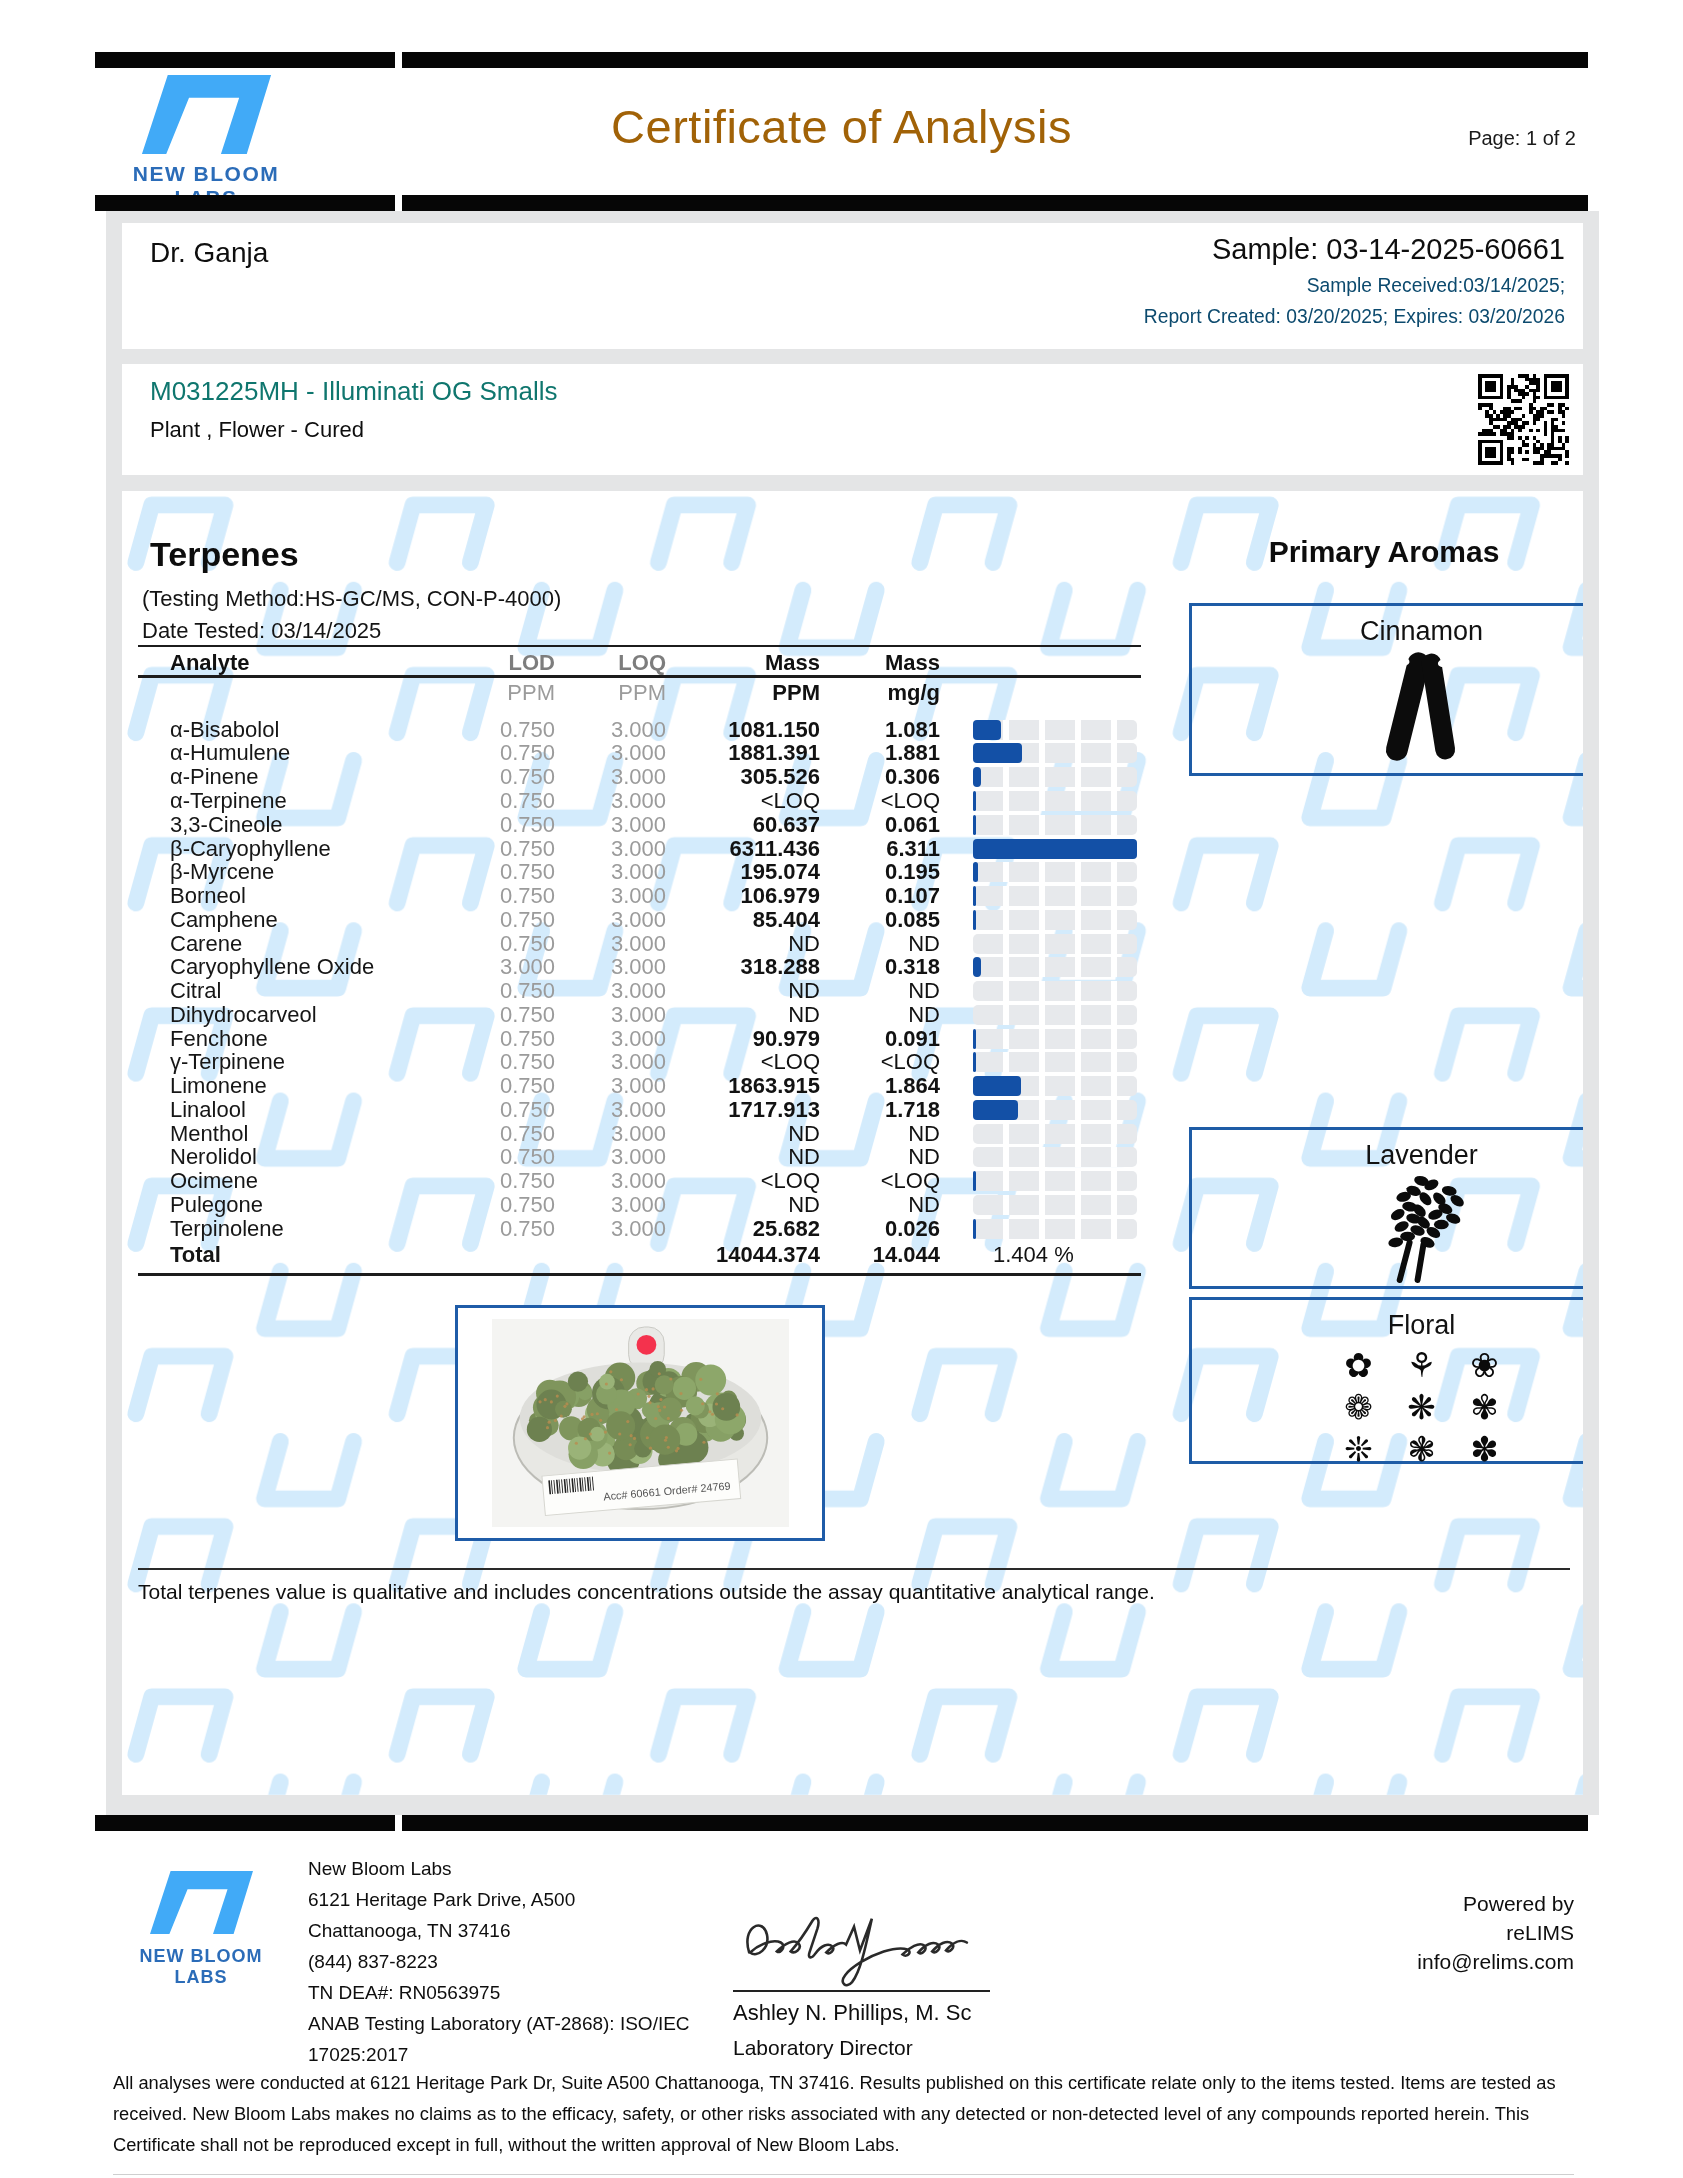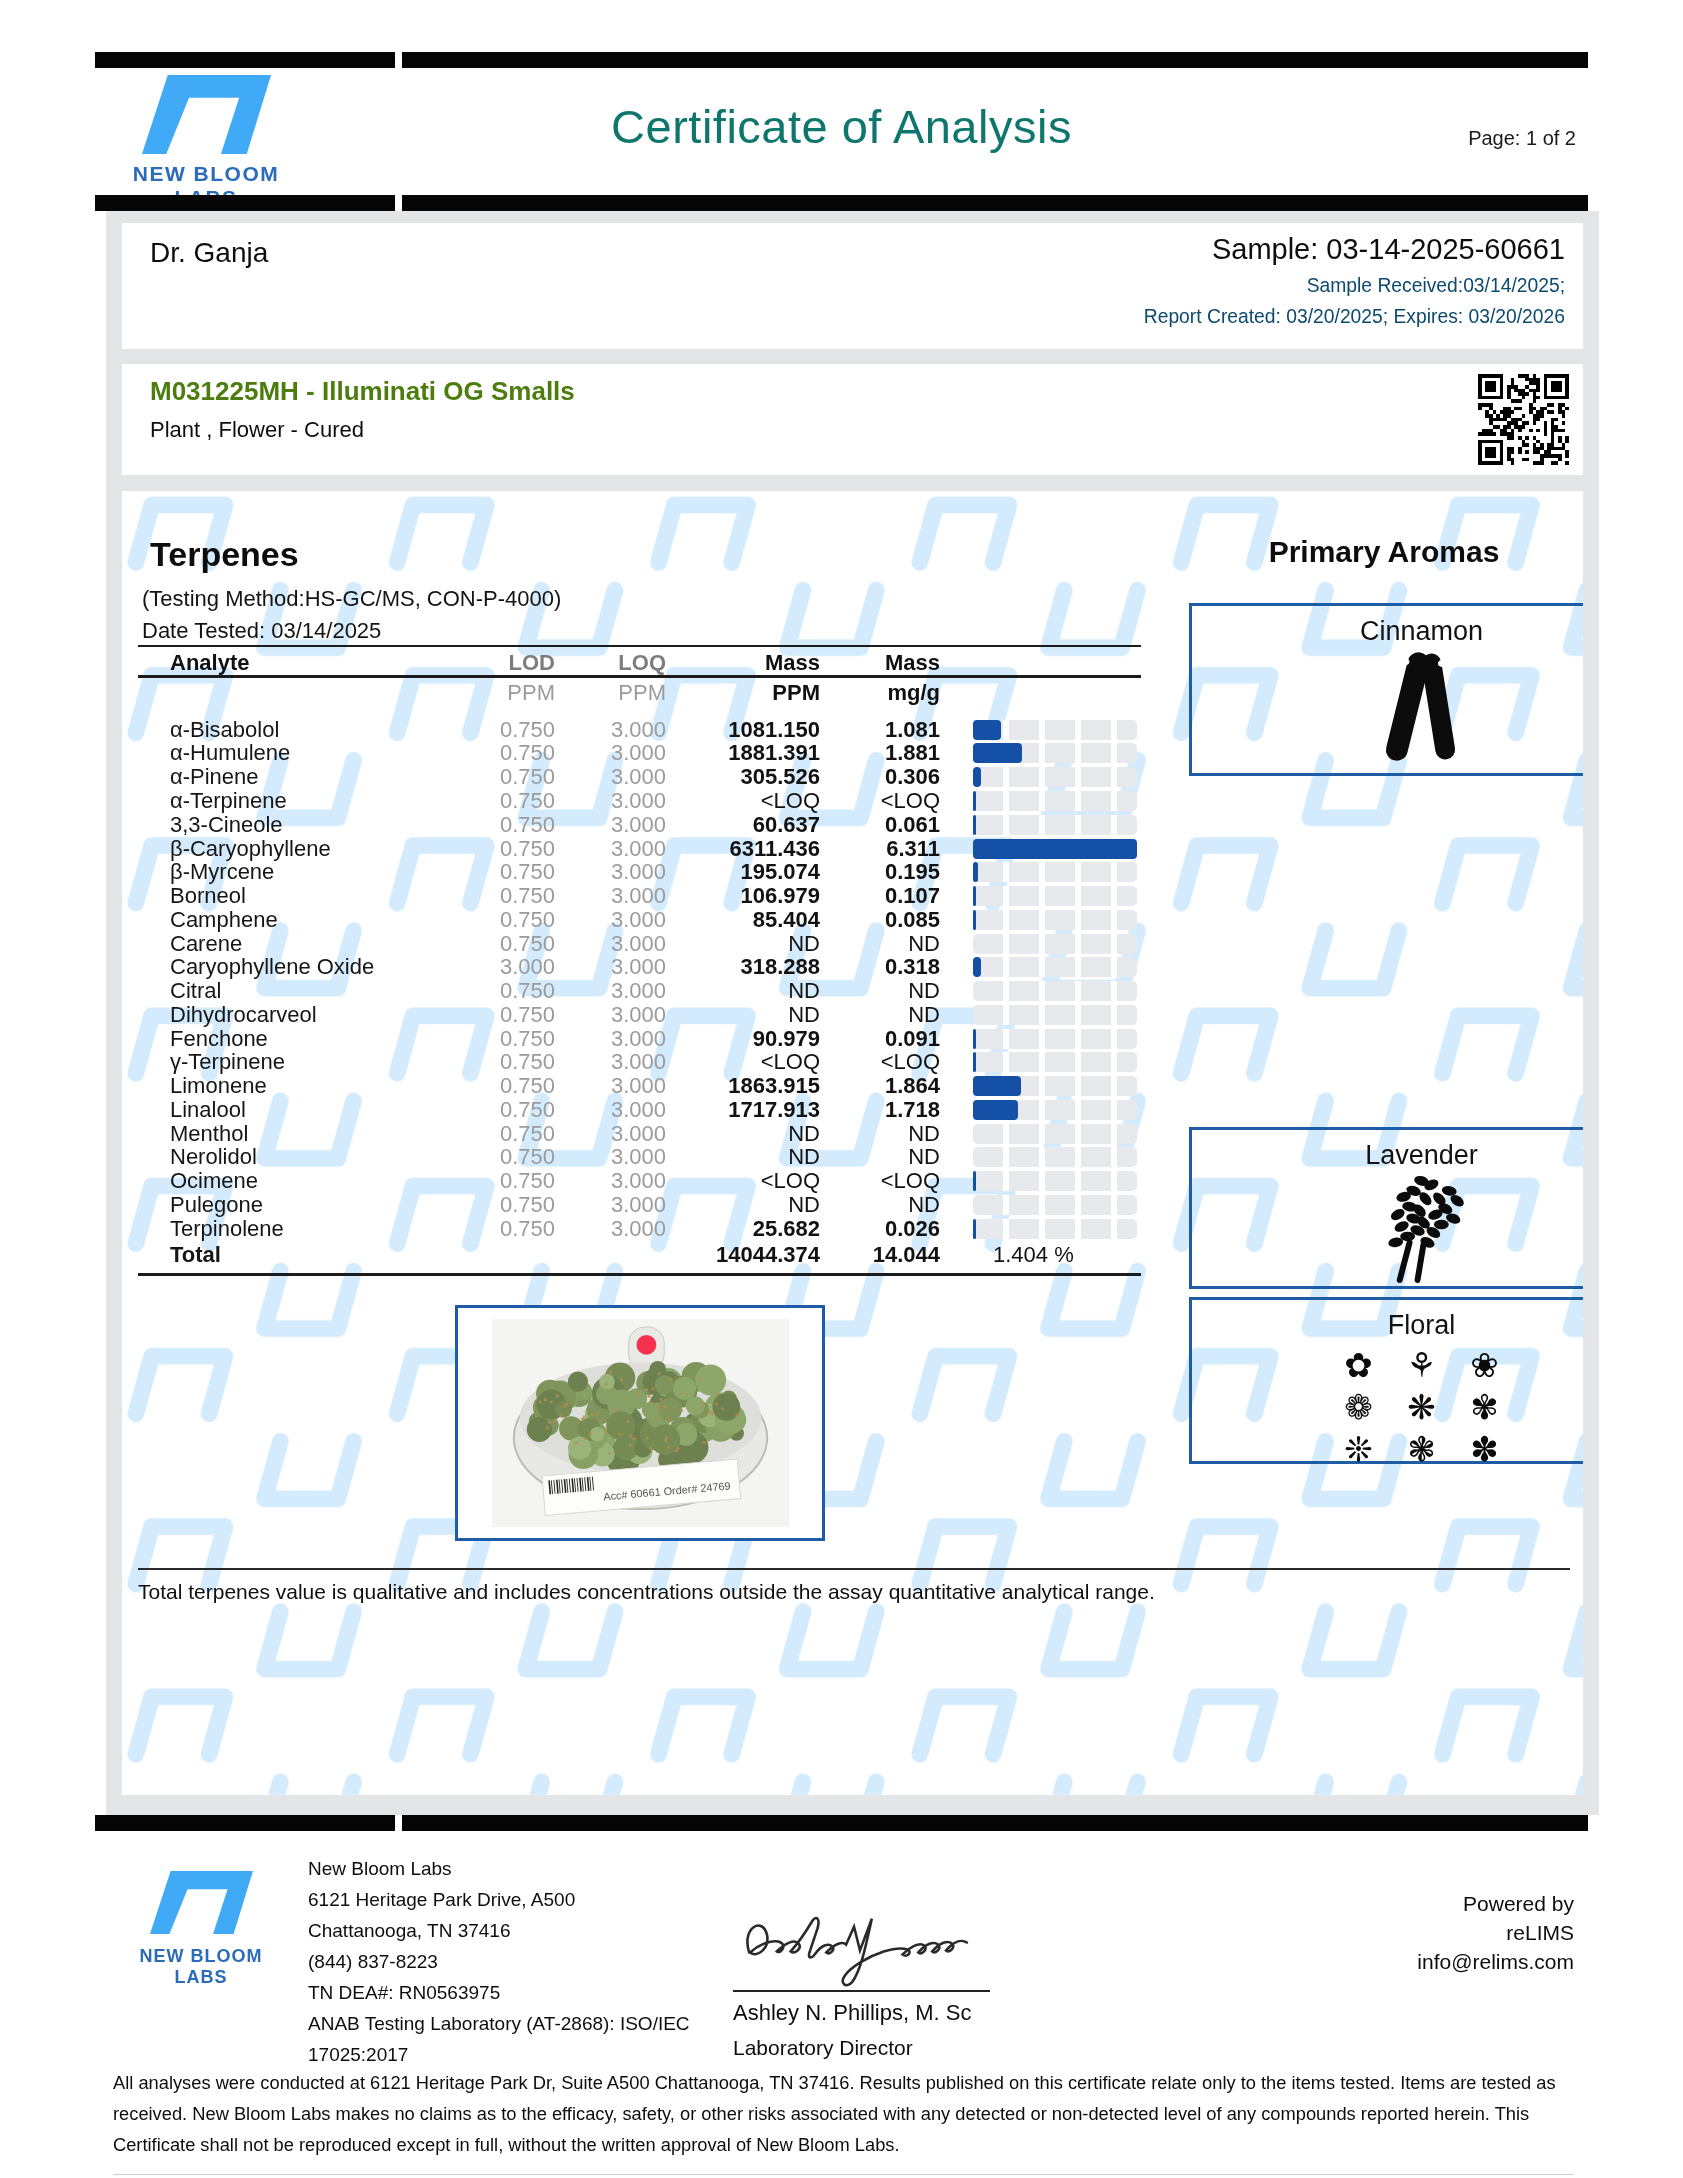--- a/index.html
+++ b/index.html
@@ -11,33 +11,33 @@
 
   
   .blackbar{position:absolute;left:95px;width:1493px;height:16px;display:flex;gap:7px;}
   .blackbar .seg1{width:300px;background:#060606;}
   .blackbar .seg2{flex:1;background:#060606;}
 
   
   .logo-block{position:absolute;left:117px;top:75px;width:178px;text-align:center;}
   .logo-mark{display:block;margin:0 auto;}
   .logo-text{display:block;margin-top:8px;font-size:21px;font-weight:700;letter-spacing:1.5px;color:#2b6cb8;}
-  .coa-title{position:absolute;left:0;top:99px;width:1683px;text-align:center;font-size:47px;font-weight:400;color:#0f766e;letter-spacing:0.5px;}
+  .coa-title{position:absolute;left:0;top:99px;width:1683px;text-align:center;font-size:47px;font-weight:400;color:#a16207;letter-spacing:0.5px;}
   .page-label{position:absolute;right:107px;top:127px;font-size:20px;color:#1a1a1a;}
 
   
   .gray-wrap{position:absolute;left:106px;top:211px;width:1493px;height:1604px;background:#e4e5e6;box-sizing:border-box;padding:12px 16px 21px 16px;}
   .card{background:#ffffff;position:relative;}
   .card-client{height:126px;}
   .card-product{height:111px;margin-top:15px;}
   .client-name{position:absolute;left:28px;top:14px;font-size:28px;color:#0e0e0e;}
   .sample-block{position:absolute;right:18px;top:10px;text-align:right;}
   .sample-id{font-size:29px;color:#0e0e0e;}
   .sample-line{font-size:19.3px;color:#0c4a6e;margin-top:9px;}
-  .product-name{position:absolute;left:28px;top:12px;font-size:26px;font-weight:700;color:#4d7c0f;}
+  .product-name{position:absolute;left:28px;top:12px;font-size:26px;font-weight:400;color:#0f766e;}
   .product-type{position:absolute;left:28px;top:53px;font-size:22px;color:#0e0e0e;}
   .qr-box{position:absolute;right:8px;top:4px;width:103px;height:103px;background:#fff;display:flex;align-items:center;justify-content:center;}
 
   
   .wm-card{position:relative;margin-top:16px;height:1304px;background:#fff;overflow:hidden;}
   .wm-layer{position:absolute;left:0;top:0;width:100%;height:100%;}
   .wm-content{position:absolute;left:0;top:0;width:100%;height:100%;}
 
   .terp-heading{position:absolute;left:28px;top:44px;font-size:34px;font-weight:700;color:#0d0d0d;}
   .terp-method{position:absolute;left:20px;top:95px;font-size:22px;color:#141414;}

